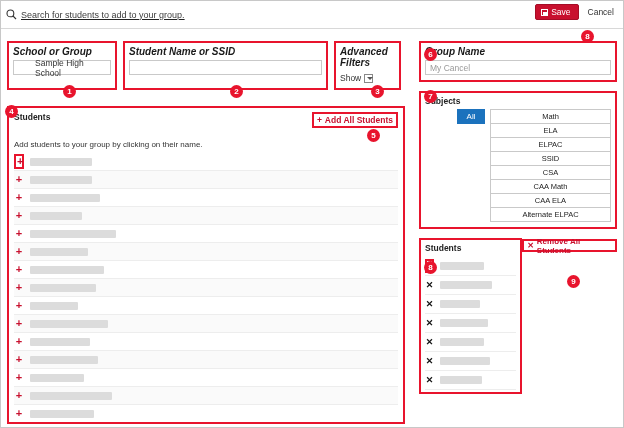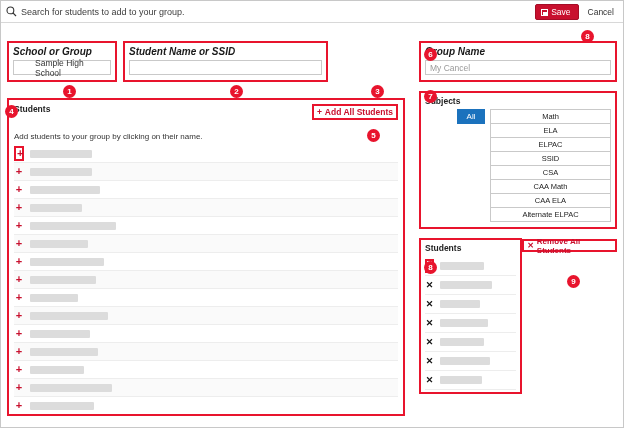--- a/index.html
+++ b/index.html
@@ -22,27 +22,28 @@
     border: 1px solid #c8c8c8;
     box-sizing: border-box;
     background: #fff;
   }
 
   
   .searchbar {
     position: absolute;
     left: 0; top: 0;
     width: 100%;
-    height: 22px;
+    height: 28px;
     border-bottom: 1px solid #d8d8d8;
     display: flex;
     align-items: center;
     box-sizing: border-box;
     padding-left: 5px;
     background: #fff;
+    text-decoration: underline;
   }
   .search-icon {
     width: 11px; height: 11px;
     flex: 0 0 auto;
     margin-right: 4px;
     position: relative;
   }
   .search-icon svg { display: block; }
   .search-text {
     font-size: 9px;
@@ -376,20 +377,27 @@
   <div class="left-panel">
 
     <div class="filters-row">
       <div class="field-box field-school">
         <div class="field-label">School or Group</div>
         <div class="field-input">Sample High School</div>
       </div>
       <div class="field-box field-name">
         <div class="field-label">Student Name or SSID</div>
         <div class="field-input"></div>
+      </div>
+      <div class="field-box field-adv">
+        <div class="field-label">Advanced Filters</div>
+        <div class="adv-show">
+          <span>Show</span>
+          <span class="adv-caret"></span>
+        </div>
       </div>
     </div>
 
     <div class="students-box">
       <div class="students-head">
         <div class="students-title">Students</div>
         <div class="add-all">
           <span>+</span>
           <span>Add All Students</span>
         </div>

